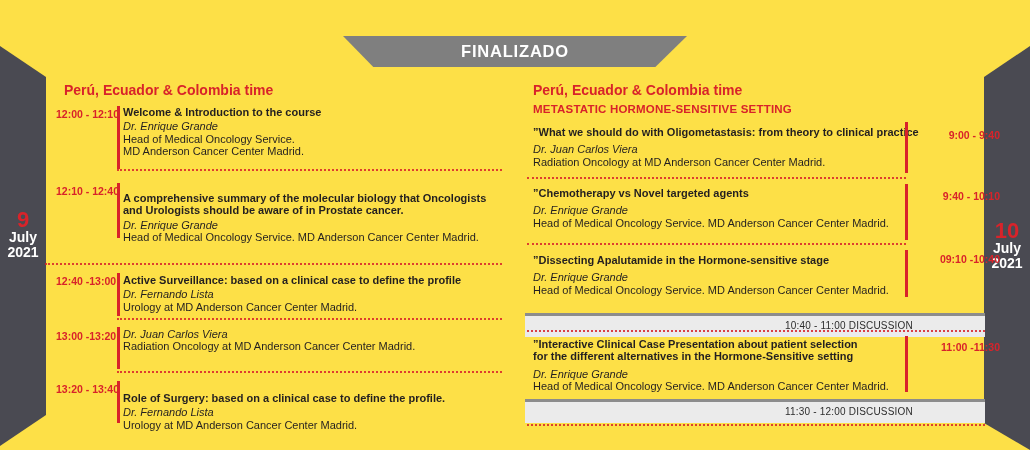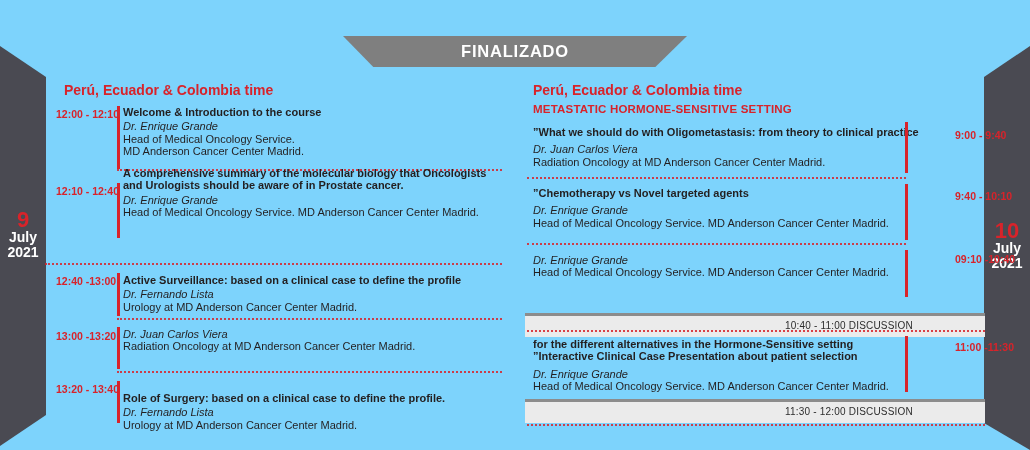--- a/index.html
+++ b/index.html
@@ -5,21 +5,21 @@
   :root{
     --accent:#d8232a;
     --panel:#4a4a52;
     --banner:#7f7f7f;
     --bandfill:#ebebeb;
     --bandborder:#8c8c8c;
     --ink:#231f20;
   }
   html,body{margin:0;padding:0;background:#fff;}
   .stage{
-    position:relative;width:1030px;height:450px;background:#7dd3fc;overflow:hidden;
+    position:relative;width:1030px;height:450px;background:#fde047;overflow:hidden;
     font-family:"Liberation Sans","DejaVu Sans",sans-serif;color:var(--ink);
   }
   
   .finalizado{
     position:absolute;left:343px;top:36px;width:344px;height:31px;
     background:var(--banner);
     clip-path:polygon(0 0,100% 0,90.8% 100%,8.8% 100%);
     color:#fff;font-weight:bold;font-size:16.5px;letter-spacing:.8px;
     text-align:center;line-height:31px;
   }
@@ -28,21 +28,21 @@
   .panel-left{left:0;top:46px;width:46px;height:400px;clip-path:polygon(0 0,100% 31px,100% 369px,0 100%);padding-top:163px;box-sizing:border-box;}
   .panel-right{left:984px;top:46px;width:46px;height:404px;clip-path:polygon(100% 0,0 31px,0 377px,100% 100%);padding-top:174px;box-sizing:border-box;}
   .day-num{color:var(--accent);font-weight:bold;font-size:22px;line-height:21px;}
   .day-word{color:#fff;font-weight:bold;font-size:14px;line-height:15px;}
   
   .hdr{position:absolute;color:var(--accent);font-weight:bold;font-size:14px;white-space:nowrap;}
   .subhdr{position:absolute;color:var(--accent);font-weight:bold;font-size:11.5px;letter-spacing:.2px;white-space:nowrap;}
   
   .time{position:absolute;color:var(--accent);font-weight:bold;font-size:10.5px;white-space:nowrap;}
   .time-l{left:56px;width:57px;text-align:right;}
-  .time-r{left:955px;width:74px;text-align:left;}
+  .time-r{left:926px;width:74px;text-align:right;}
   .vbar{position:absolute;width:3px;background:var(--accent);}
   .vbar-l{left:117px;}
   .vbar-r{left:905px;}
   .body{position:absolute;font-size:11px;line-height:12.4px;}
   .body-l{left:123px;width:385px;}
   .body-r{left:533px;width:376px;}
   .title{font-weight:bold;white-space:nowrap;}
   .body-l .title{margin-bottom:2px;}
   .body-r .title{margin-bottom:5px;}
   .speaker{font-style:italic;}
@@ -85,21 +85,21 @@
     <div class="speaker">Dr. Enrique Grande</div>
     <div>
         <div>Head of Medical Oncology Service.</div>
         <div>MD Anderson Cancer Center Madrid.</div>
       </div>
   </div>
   <div class="dotted" style="left:117px;top:169px;width:385px"></div>
 
   <div class="time time-l" style="top:185px">12:10 - 12:40</div>
   <div class="vbar vbar-l" style="top:183px;height:55px"></div>
-  <div class="body body-l" style="top:167px">
+  <div class="body body-l" style="top:192px">
     <div class="title">
         <div>A comprehensive summary of the molecular biology that Oncologists</div>
         <div>and Urologists should be aware of in Prostate cancer.</div>
       </div>
     <div class="speaker">Dr. Enrique Grande</div>
     <div>
         <div>Head of Medical Oncology Service. MD Anderson Cancer Center Madrid.</div>
       </div>
   </div>
 
@@ -163,35 +163,38 @@
     <div class="speaker">Dr. Enrique Grande</div>
     <div>
         <div>Head of Medical Oncology Service. MD Anderson Cancer Center Madrid.</div>
       </div>
   </div>
   <div class="vbar vbar-r" style="top:184px;height:56px"></div>
   <div class="time time-r" style="top:190px">9:40 - 10:10</div>
   <div class="dotted" style="left:527px;top:243px;width:379px"></div>
 
   <div class="body body-r" style="top:254px">
+    <div class="title">
+        <div>”Dissecting Apalutamide in the Hormone-sensitive stage</div>
+      </div>
     <div class="speaker">Dr. Enrique Grande</div>
     <div>
         <div>Head of Medical Oncology Service. MD Anderson Cancer Center Madrid.</div>
       </div>
   </div>
   <div class="vbar vbar-r" style="top:250px;height:47px"></div>
   <div class="time time-r" style="top:253px">09:10 -10:40</div>
 
   <div class="band band-discussion" style="top:313px">10:40 - 11:00 DISCUSSION</div>
   <div class="dotted" style="left:527px;top:330px;width:458px"></div>
 
   <div class="body body-r" style="top:338px">
     <div class="title">
+        <div>”Interactive Clinical Case Presentation about patient selection</div>
         <div>for the different alternatives in the Hormone-Sensitive setting</div>
-        <div>”Interactive Clinical Case Presentation about patient selection</div>
       </div>
     <div class="speaker">Dr. Enrique Grande</div>
     <div>
         <div>Head of Medical Oncology Service. MD Anderson Cancer Center Madrid.</div>
       </div>
   </div>
   <div class="vbar vbar-r" style="top:336px;height:56px"></div>
   <div class="time time-r" style="top:341px">11:00 -11:30</div>
 
   <div class="band band-discussion" style="top:399px">11:30 - 12:00 DISCUSSION</div>

